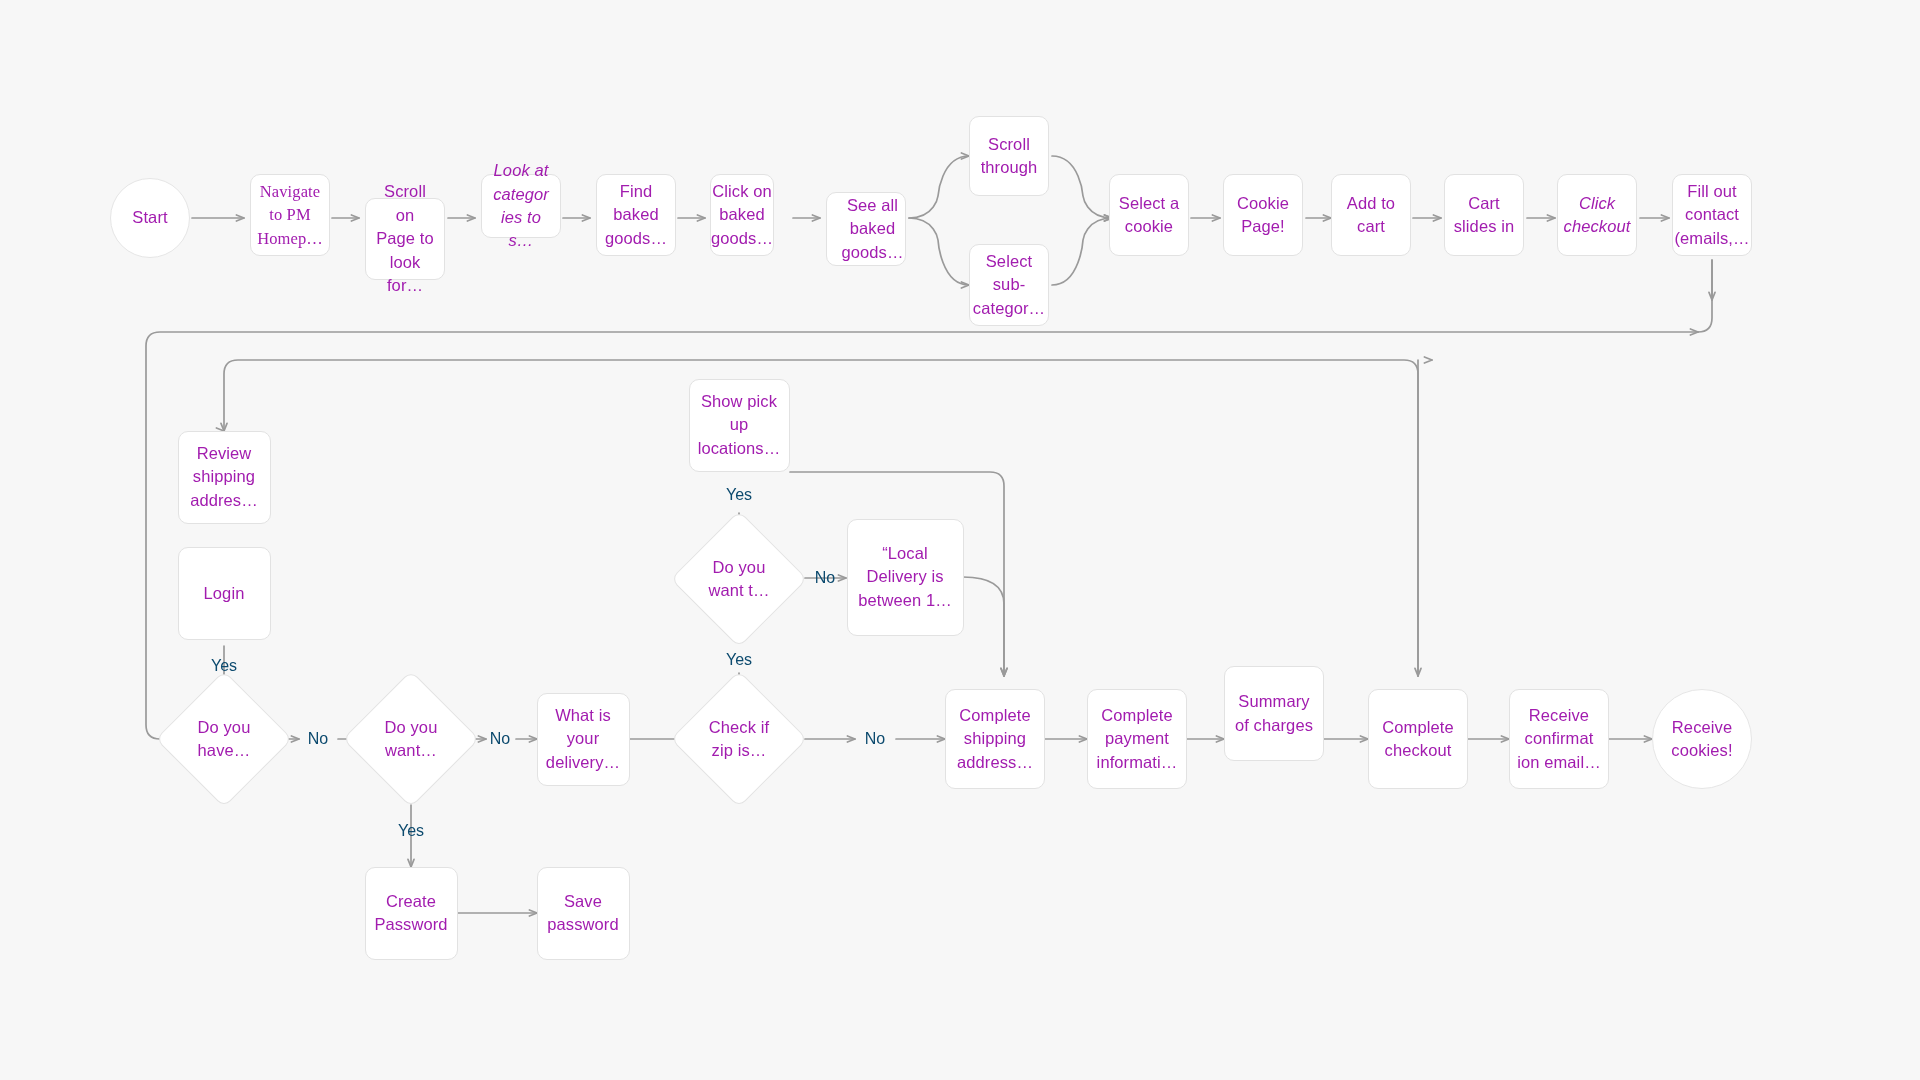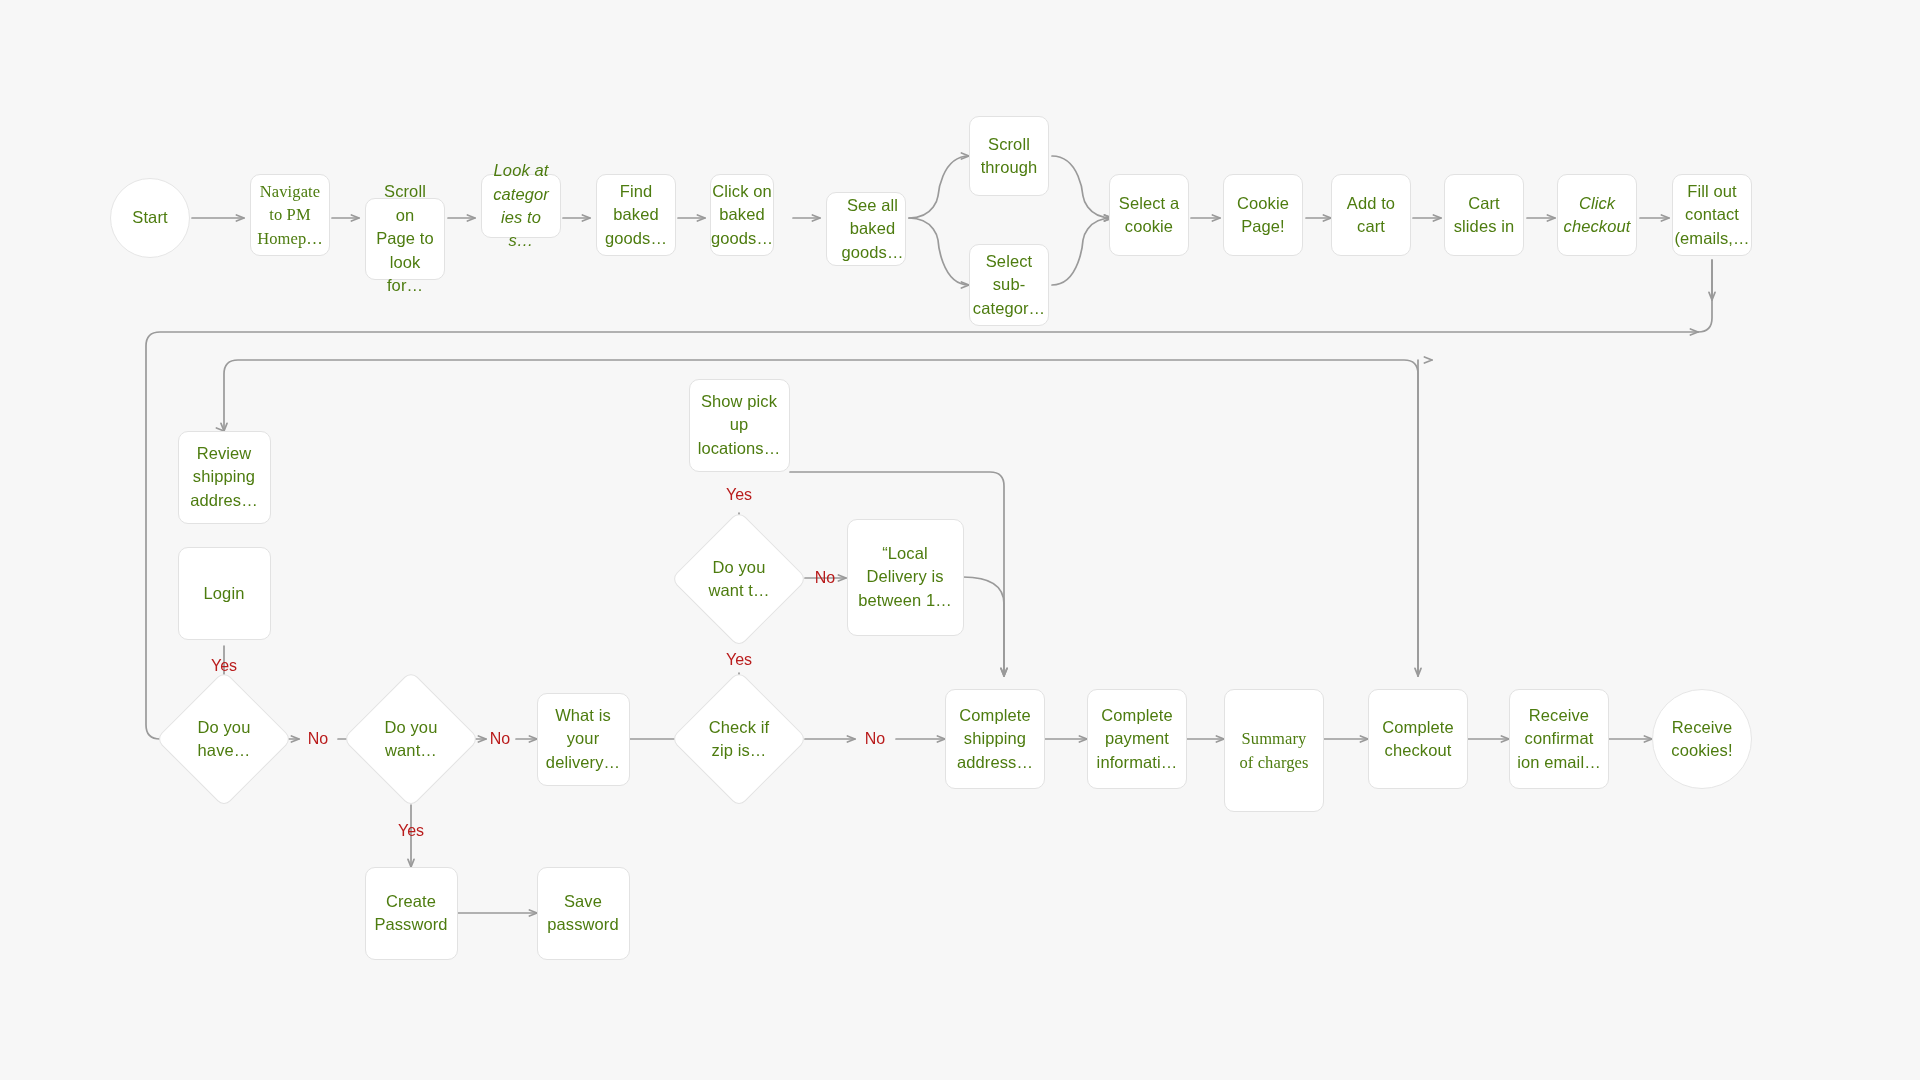--- a/index.html
+++ b/index.html
@@ -25,21 +25,21 @@
     pointer-events: none;
   }
   .node {
     position: absolute;
     box-sizing: border-box;
     display: flex;
     align-items: center;
     justify-content: center;
     text-align: center;
     background: #ffffff;
-    color: #4d7c0f;
+    color: #a21caf;
     font-size: 16.5px;
     line-height: 1.42;
     letter-spacing: 0.1px;
     z-index: 5;
   }
   .node.box {
     border: 1.6px solid #e2e2e2;
     border-radius: 10px;
     padding: 4px 7px;
   }
@@ -64,21 +64,21 @@
     z-index: -1;
   }
   .node .lbl {
     position: relative;
     z-index: 2;
     white-space: pre-line;
   }
   .edge-label {
     position: absolute;
     font-size: 16px;
-    color: #b91c1c;
+    color: #0c4a6e;
     z-index: 6;
     white-space: nowrap;
     transform: translate(-50%, -50%);
   }
 </style>
 </head>
 <body>
 
 <div id="canvas">
 
@@ -262,21 +262,21 @@
       <div class="node box" style="left: 945px; top: 689px; width: 100px; height: 100px;">
         <span class="lbl">Complete
 shipping
 address…</span>
       </div>
       <div class="node box" style="left: 1087px; top: 689px; width: 100px; height: 100px;">
         <span class="lbl">Complete
 payment
 informati…</span>
       </div>
-      <div class="node box" style="left: 1224px; top: 689px; width: 100px; height: 123px; font-family: Liberation Serif, serif;">
+      <div class="node box" style="left: 1224px; top: 666px; width: 100px; height: 95px;">
         <span class="lbl">Summary
 of charges</span>
       </div>
       <div class="node box" style="left: 1368px; top: 689px; width: 100px; height: 100px;">
         <span class="lbl">Complete
 checkout</span>
       </div>
       <div class="node box" style="left: 1509px; top: 689px; width: 100px; height: 100px;">
         <span class="lbl">Receive
 confirmat

